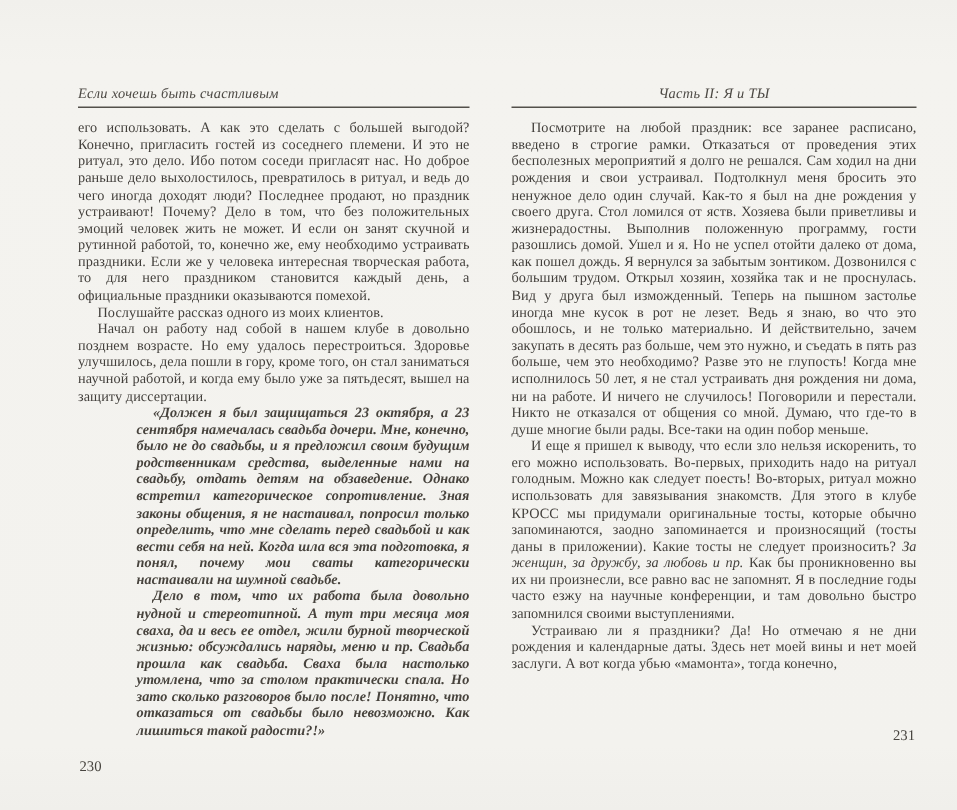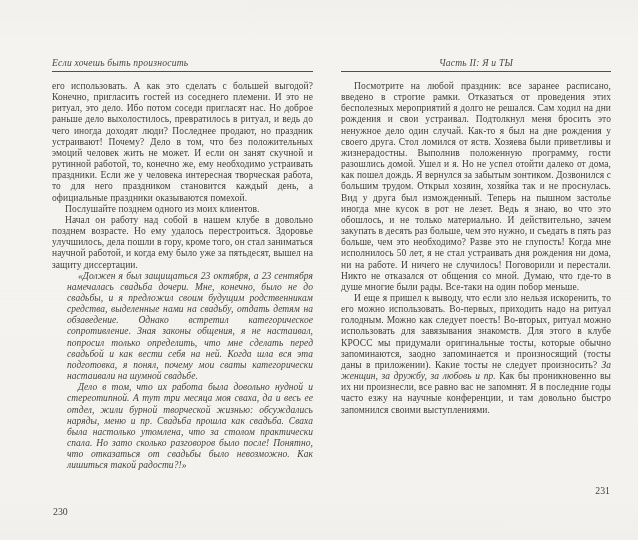--- a/index.html
+++ b/index.html
@@ -51,56 +51,58 @@
     line-height: 11.15px;
     text-align: justify;
     letter-spacing: 0.05px;
   }
   .page-body p {
     margin: 0;
     padding: 0;
   }
   p.indent { text-indent: 13px; }
   p.quote {
-    margin-left: 15px;
+    margin-left: 39px;
     font-style: italic;
     color: #47433d;
+    font-weight: bold;
   }
   p.quote.indent { text-indent: 11px; }
   .em { font-style: italic; }
 
   .page-number {
     position: absolute;
     font-size: 9.8px;
     color: #47443f;
   }
   .page.left  .page-number { left: 1px;  top: 506px; }
   .page.right .page-number { right: 1px; top: 485px; }
 </style>
 </head>
 <body>
 
 <div class="spread">
 
   <div class="page left">
-    <div class="running-head">Если хочешь быть произносить</div>
+    <div class="running-head">Если хочешь быть счастливым</div>
     <div class="head-rule"></div>
     <div class="page-body">
         <p class=""><span>его использовать. А как это сделать с большей выгодой? Конечно, пригласить гостей из соседнего племени. И это не ритуал, это дело. Ибо потом соседи пригласят нас. Но доброе раньше дело выхолостилось, превратилось в ритуал, и ведь до чего иногда доходят люди? Последнее продают, но праздник устраивают! Почему? Дело в том, что без положительных эмоций человек жить не может. И если он занят скучной и рутинной работой, то, конечно же, ему необходимо устраивать праздники. Если же у человека интересная творческая работа, то для него праздником становится каждый день, а официальные праздники оказываются помехой.</span></p>
-        <p class="indent"><span>Послушайте позднем одного из моих клиентов.</span></p>
+        <p class="indent"><span>Послушайте рассказ одного из моих клиентов.</span></p>
         <p class="indent"><span>Начал он работу над собой в нашем клубе в довольно позднем возрасте. Но ему удалось перестроиться. Здоровье улучшилось, дела пошли в гору, кроме того, он стал заниматься научной работой, и когда ему было уже за пятьдесят, вышел на защиту диссертации.</span></p>
         <p class="quote indent"><span class="em">«Должен я был защищаться 23 октября, а 23 сентября намечалась свадьба дочери. Мне, конечно, было не до свадьбы, и я предложил своим будущим родственникам средства, выделенные нами на свадьбу, отдать детям на обзаведение. Однако встретил категорическое сопротивление. Зная законы общения, я не настаивал, попросил только определить, что мне сделать перед свадьбой и как вести себя на ней. Когда шла вся эта подготовка, я понял, почему мои сваты категорически настаивали на шумной свадьбе.</span></p>
         <p class="quote indent"><span class="em">Дело в том, что их работа была довольно нудной и стереотипной. А тут три месяца моя сваха, да и весь ее отдел, жили бурной творческой жизнью: обсуждались наряды, меню и пр. Свадьба прошла как свадьба. Сваха была настолько утомлена, что за столом практически спала. Но зато сколько разговоров было после! Понятно, что отказаться от свадьбы было невозможно. Как лишиться такой радости?!»</span></p>
       </div>
     <div class="page-number">230</div>
   </div>
 
   <div class="page right">
     <div class="running-head">Часть II: Я и ТЫ</div>
     <div class="head-rule"></div>
     <div class="page-body">
         <p class="indent"><span>Посмотрите на любой праздник: все заранее расписано, введено в строгие рамки. Отказаться от проведения этих бесполезных мероприятий я долго не решался. Сам ходил на дни рождения и свои устраивал. Подтолкнул меня бросить это ненужное дело один случай. Как-то я был на дне рождения у своего друга. Стол ломился от яств. Хозяева были приветливы и жизнерадостны. Выполнив положенную программу, гости разошлись домой. Ушел и я. Но не успел отойти далеко от дома, как пошел дождь. Я вернулся за забытым зонтиком. Дозвонился с большим трудом. Открыл хозяин, хозяйка так и не проснулась. Вид у друга был изможденный. Теперь на пышном застолье иногда мне кусок в рот не лезет. Ведь я знаю, во что это обошлось, и не только материально. И действительно, зачем закупать в десять раз больше, чем это нужно, и съедать в пять раз больше, чем это необходимо? Разве это не глупость! Когда мне исполнилось 50 лет, я не стал устраивать дня рождения ни дома, ни на работе. И ничего не случилось! Поговорили и перестали. Никто не отказался от общения со мной. Думаю, что где-то в душе многие были рады. Все-таки на один побор меньше.</span></p>
         <p class="indent"><span>И еще я пришел к выводу, что если зло нельзя искоренить, то его можно использовать. Во-первых, приходить надо на ритуал голодным. Можно как следует поесть! Во-вторых, ритуал можно использовать для завязывания знакомств. Для этого в клубе КРОСС мы придумали оригинальные тосты, которые обычно запоминаются, заодно запоминается и произносящий (тосты даны в приложении). Какие тосты не следует произносить? </span><span class="em">За женщин, за дружбу, за любовь и пр.</span><span> Как бы проникновенно вы их ни произнесли, все равно вас не запомнят. Я в последние годы часто езжу на научные конференции, и там довольно быстро запомнился своими выступлениями.</span></p>
+        <p class="indent"><span>Устраиваю ли я праздники? Да! Но отмечаю я не дни рождения и календарные даты. Здесь нет моей вины и нет моей заслуги. А вот когда убью «мамонта», тогда конечно,</span></p>
       </div>
     <div class="page-number">231</div>
   </div>
 
 </div>
 
 </body></html>

